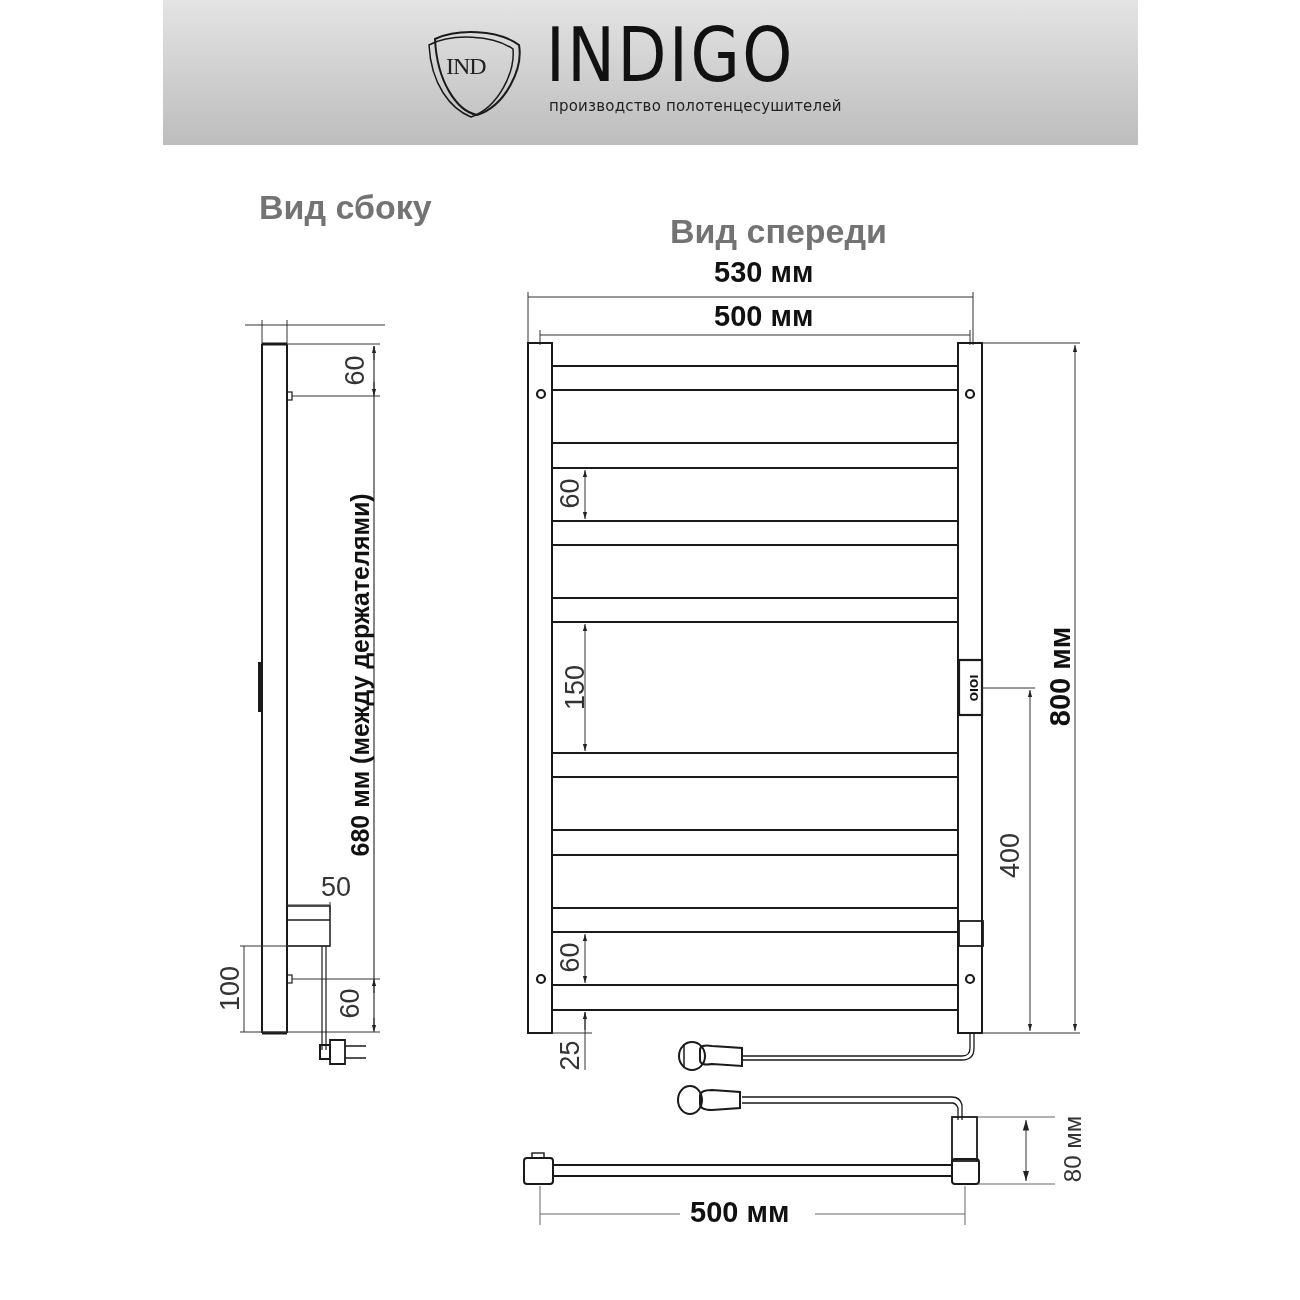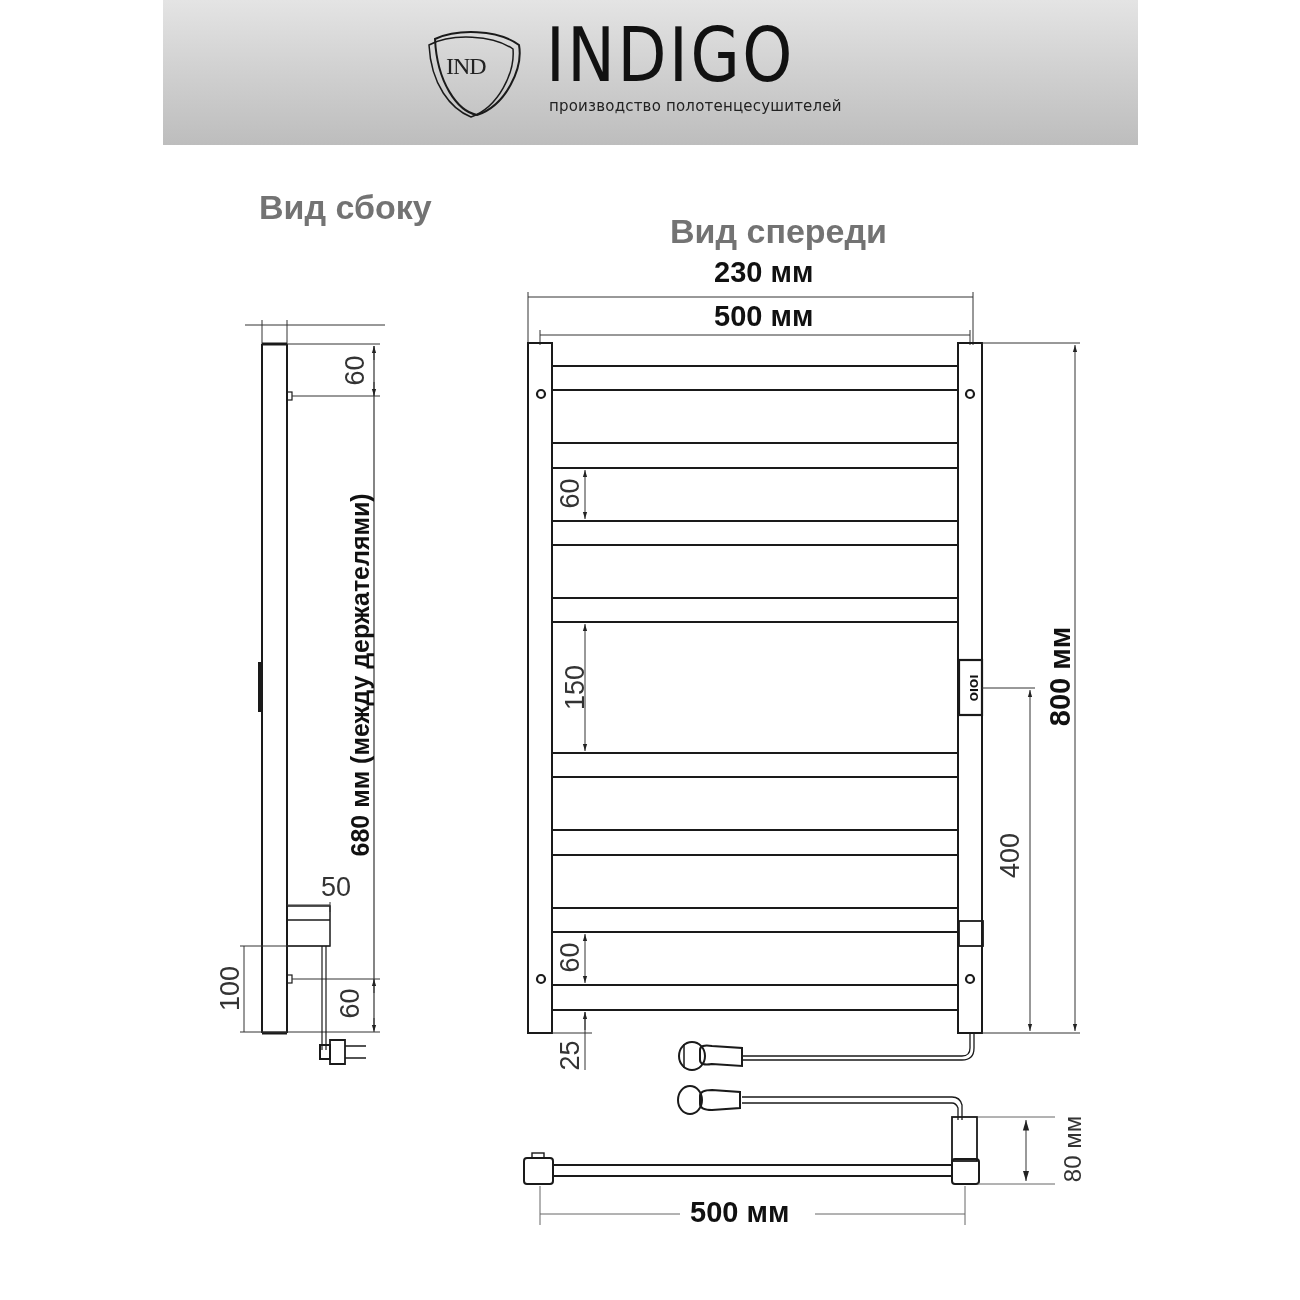--- a/index.html
+++ b/index.html
@@ -170,21 +170,21 @@
     <line x1="815" y1="1214" x2="965" y2="1214" stroke="#666" stroke-width="1"></line>
   </g>
 </svg>
 
 <div class="dim-thin rot" style="left:335px;top:355px;width:40px;text-align:center;">60</div>
 <div class="dim-bold rot" style="left:180px;top:662px;width:360px;text-align:center;font-size:25px;">680 мм (между держателями)</div>
 <div class="dim-thin" style="left:296px;top:872px;margin-left:25px;">50</div>
 <div class="dim-thin rot" style="left:205px;top:973px;width:50px;text-align:center;">100</div>
 <div class="dim-thin rot" style="left:330px;top:988px;width:40px;text-align:center;">60</div>
 
-<div class="dim-bold" style="left:714px;top:256px;">230 мм</div>
+<div class="dim-bold" style="left:714px;top:256px;">530 мм</div>
 <div class="dim-bold" style="left:714px;top:300px;">500 мм</div>
 <div class="dim-thin rot" style="left:550px;top:478px;width:40px;text-align:center;">60</div>
 <div class="dim-thin rot" style="left:545px;top:672px;width:60px;text-align:center;">150</div>
 <div class="dim-thin rot" style="left:550px;top:942px;width:40px;text-align:center;">60</div>
 <div class="dim-thin rot" style="left:550px;top:1040px;width:40px;text-align:center;">25</div>
 <div class="dim-thin rot" style="left:980px;top:840px;width:60px;text-align:center;">400</div>
 <div class="dim-bold rot" style="left:1000px;top:660px;width:120px;text-align:center;">800 мм</div>
 
 <div class="dim-bold" style="left:690px;top:1196px;">500 мм</div>
 <div class="dim-thin rot" style="left:1023px;top:1135px;width:100px;text-align:center;font-size:24px;">80 мм</div>

